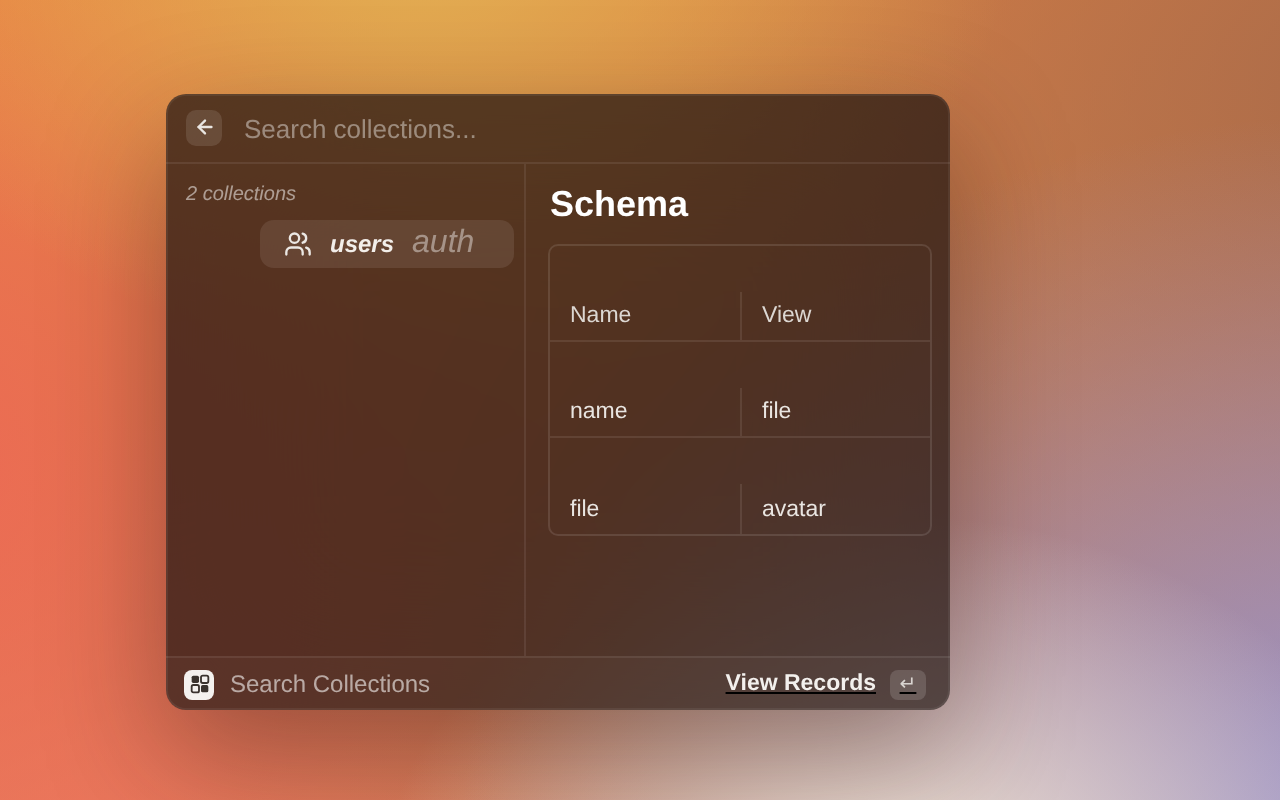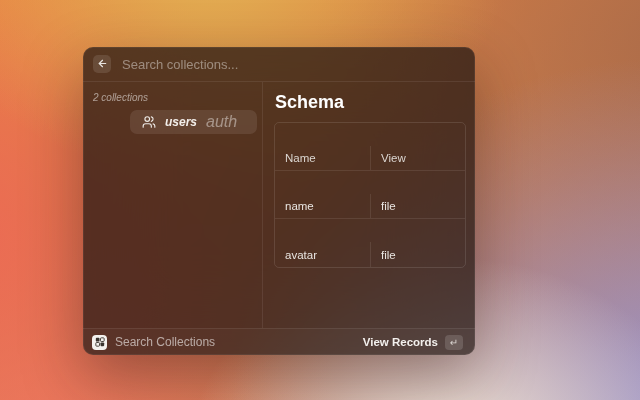--- a/index.html
+++ b/index.html
@@ -158,20 +158,21 @@
   }
   .footer .spacer { flex: 1; }
   .footer-action {
     display: flex;
     align-items: center;
     gap: 7px;
     background: transparent;
     border: none;
     cursor: pointer;
     padding: 2px 3px;
+    text-decoration: underline;
   }
   .footer-action .action-label {
     font-size: 11.5px;
     font-weight: 700;
     color: #f3f0ed;
   }
   .keycap {
     width: 18px; height: 15px;
     border-radius: 4px;
     background: rgba(255,255,255,0.14);
@@ -225,22 +226,22 @@
       <div class="schema-table">
         <div class="t-row head">
           <div class="t-cell">Name</div>
           <div class="t-cell">View</div>
         </div>
         <div class="t-row">
           <div class="t-cell">name</div>
           <div class="t-cell">file</div>
         </div>
         <div class="t-row">
+          <div class="t-cell">file</div>
           <div class="t-cell">avatar</div>
-          <div class="t-cell">file</div>
         </div>
       </div>
     </div>
   </div>
 
   <div class="footer">
     <span class="app-icon">
       <svg width="10" height="10" viewBox="0 0 12 12">
           <rect x="1" y="1" width="4.4" height="4.4" rx="1" fill="#3a332e"></rect>
           <rect x="6.6" y="1" width="4.4" height="4.4" rx="1" fill="none" stroke="#3a332e" stroke-width="1.1"></rect>

